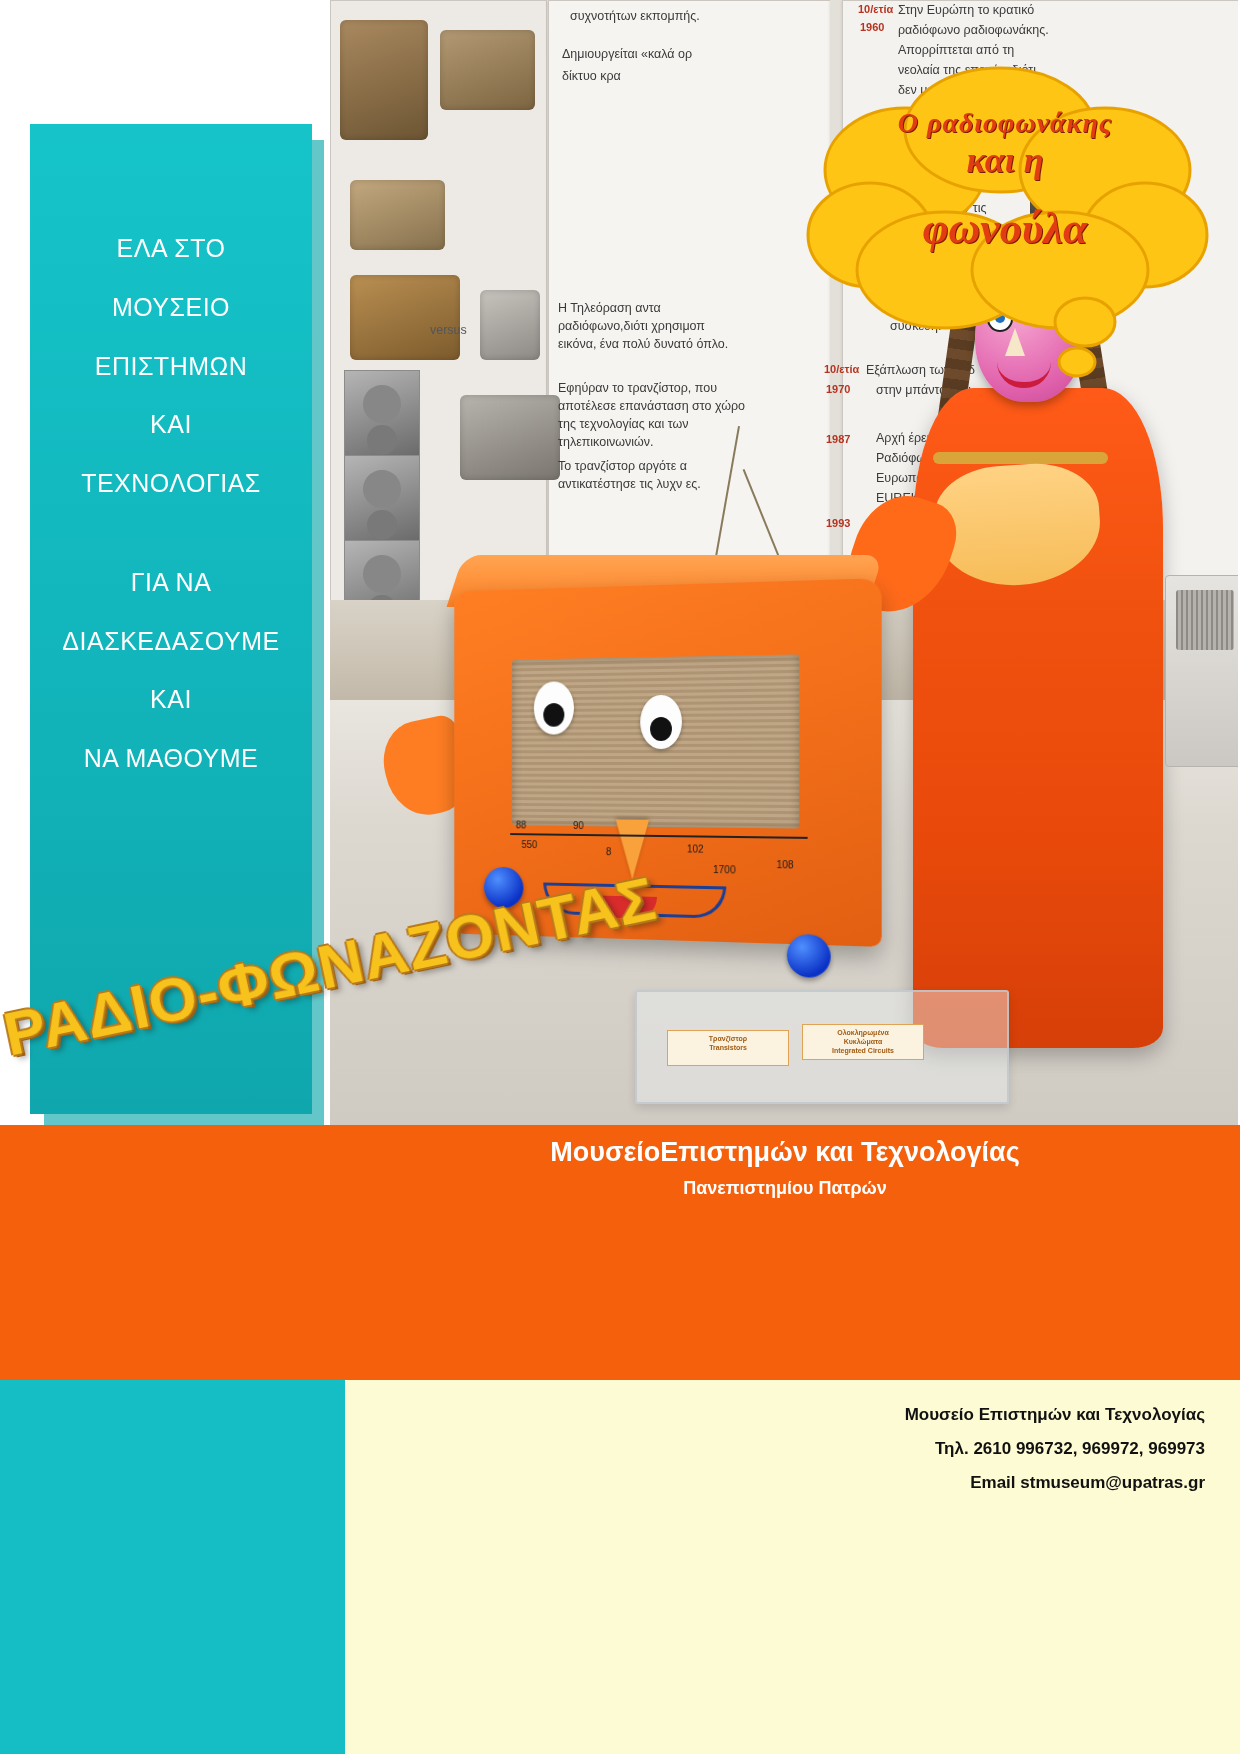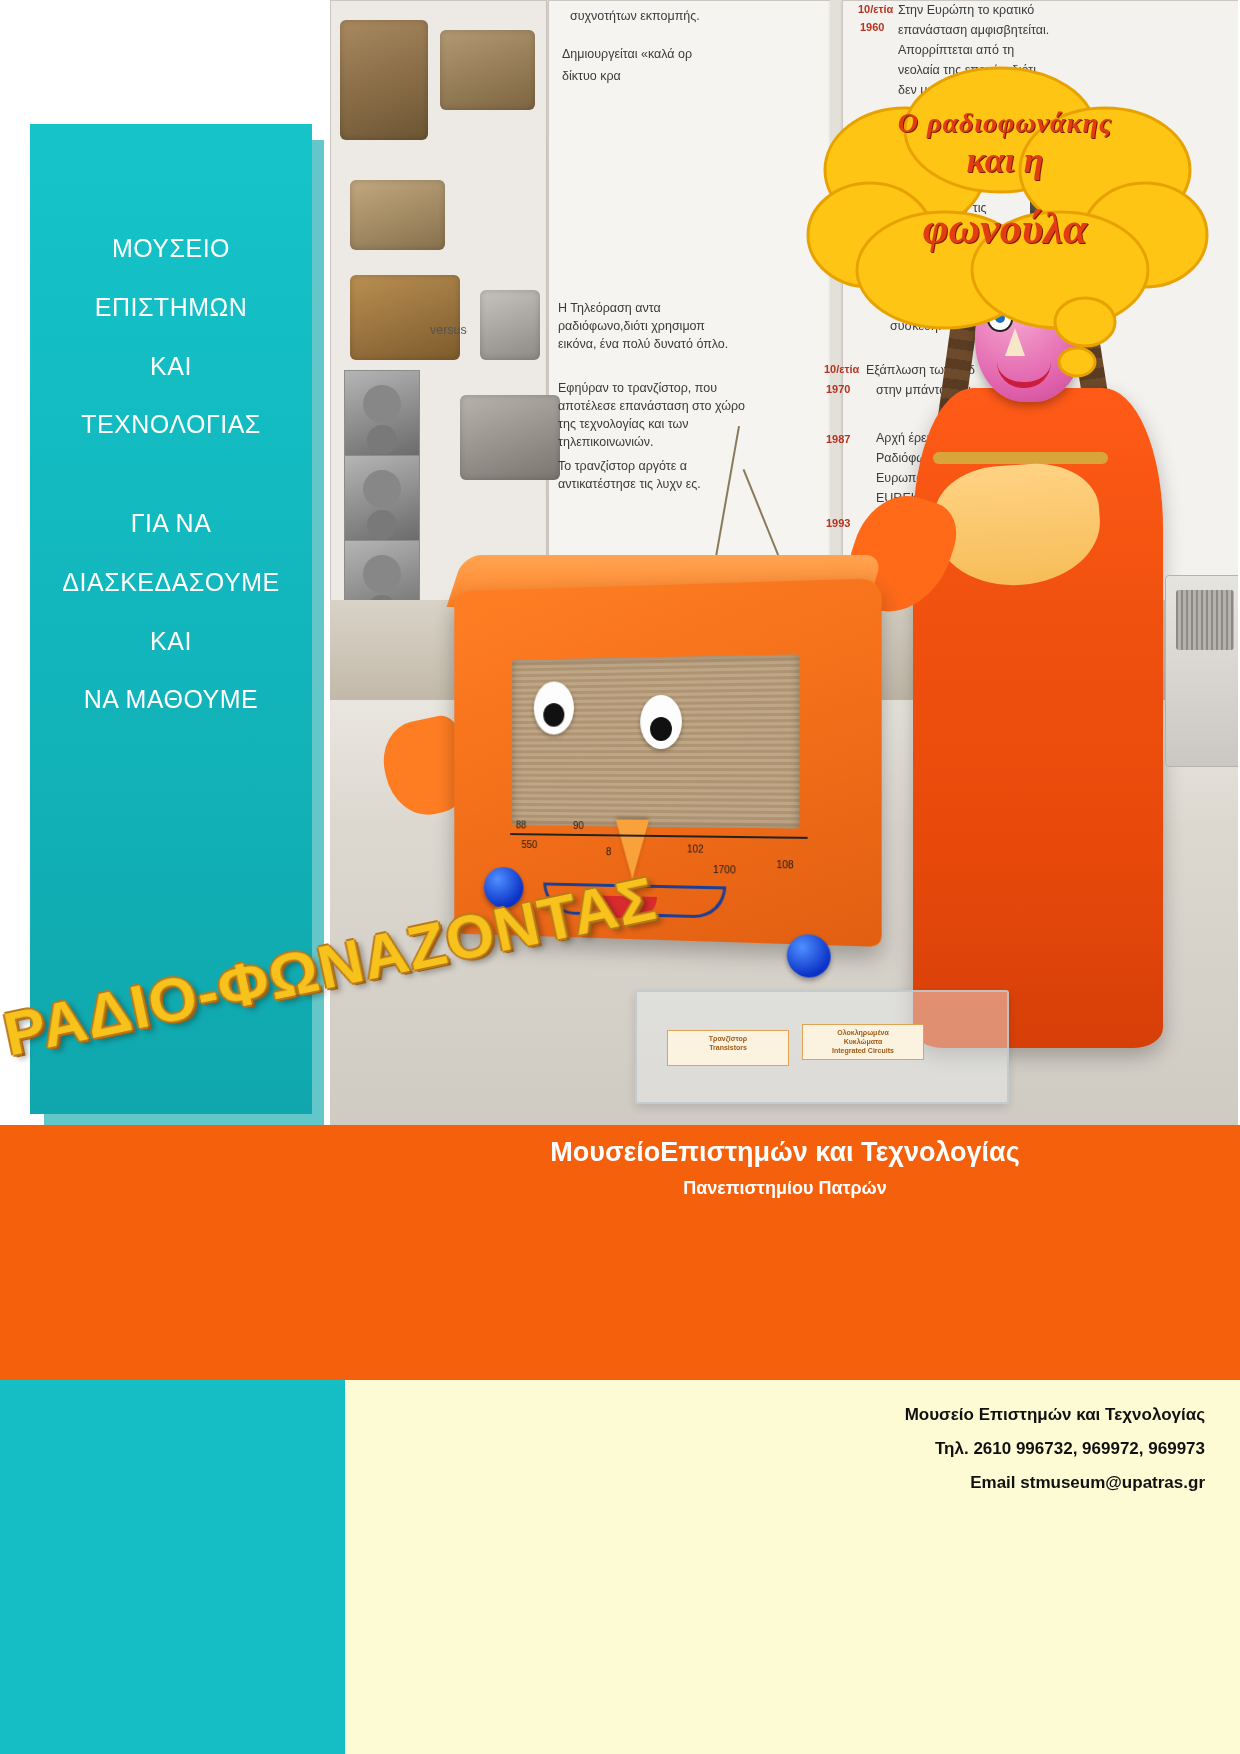--- a/index.html
+++ b/index.html
@@ -443,21 +443,21 @@
   <div class="ptext small" style="left:228px;top:380px;">Εφηύραν το τρανζίστορ, που</div>
   <div class="ptext small" style="left:228px;top:398px;">αποτέλεσε επανάσταση στο χώρο</div>
   <div class="ptext small" style="left:228px;top:416px;">της τεχνολογίας και των</div>
   <div class="ptext small" style="left:228px;top:434px;">τηλεπικοινωνιών.</div>
   <div class="ptext small" style="left:228px;top:458px;">Το τρανζίστορ αργότε α</div>
   <div class="ptext small" style="left:228px;top:476px;">αντικατέστησε τις λυχν ες.</div>
 
   <div class="ptext tiny red" style="left:528px;top:2px;">10/ετία</div>
   <div class="ptext tiny red" style="left:530px;top:20px;">1960</div>
   <div class="ptext small" style="left:568px;top:2px;">Στην Ευρώπη το κρατικό</div>
-  <div class="ptext small" style="left:568px;top:22px;">επανάσταση αμφισβητείται.</div>
+  <div class="ptext small" style="left:568px;top:22px;">ραδιόφωνο ραδιοφωνάκης.</div>
   <div class="ptext small" style="left:568px;top:42px;">Απορρίπτεται από τη</div>
   <div class="ptext small" style="left:568px;top:62px;">νεολαία της εποχής, διότι</div>
   <div class="ptext small" style="left:568px;top:82px;">δεν μετέδιδε ροκ μουσική.</div>
 
   <div class="ptext small" style="left:570px;top:180px;">ρά τρανζίστορ</div>
   <div class="ptext small" style="left:560px;top:200px;">θιστούν πλέον τις</div>
   <div class="ptext small" style="left:560px;top:220px;">λες στα περισσότερα</div>
   <div class="ptext small" style="left:560px;top:240px;">ραδιόφωνα.</div>
 
   <div class="ptext small" style="left:560px;top:278px;">Ραδιόφωνο και κασετόφ</div>
@@ -562,20 +562,21 @@
       <div class="bubble-l3">φωνούλα</div>
     </div>
   </div>
 </div>
 
 <div class="photo-left-fill"></div>
 
 <div class="teal-shadow"></div>
 <div class="teal-panel">
   <div class="teal-text">
+    <div>ΕΛΑ ΣΤΟ</div>
     <div>ΜΟΥΣΕΙΟ</div>
     <div>ΕΠΙΣΤΗΜΩΝ</div>
     <div>ΚΑΙ</div>
     <div>ΤΕΧΝΟΛΟΓΙΑΣ</div>
     <span class="gap"></span>
     <div>ΓΙΑ ΝΑ</div>
     <div>ΔΙΑΣΚΕΔΑΣΟΥΜΕ</div>
     <div>ΚΑΙ</div>
     <div>ΝΑ ΜΑΘΟΥΜΕ</div>
   </div>

